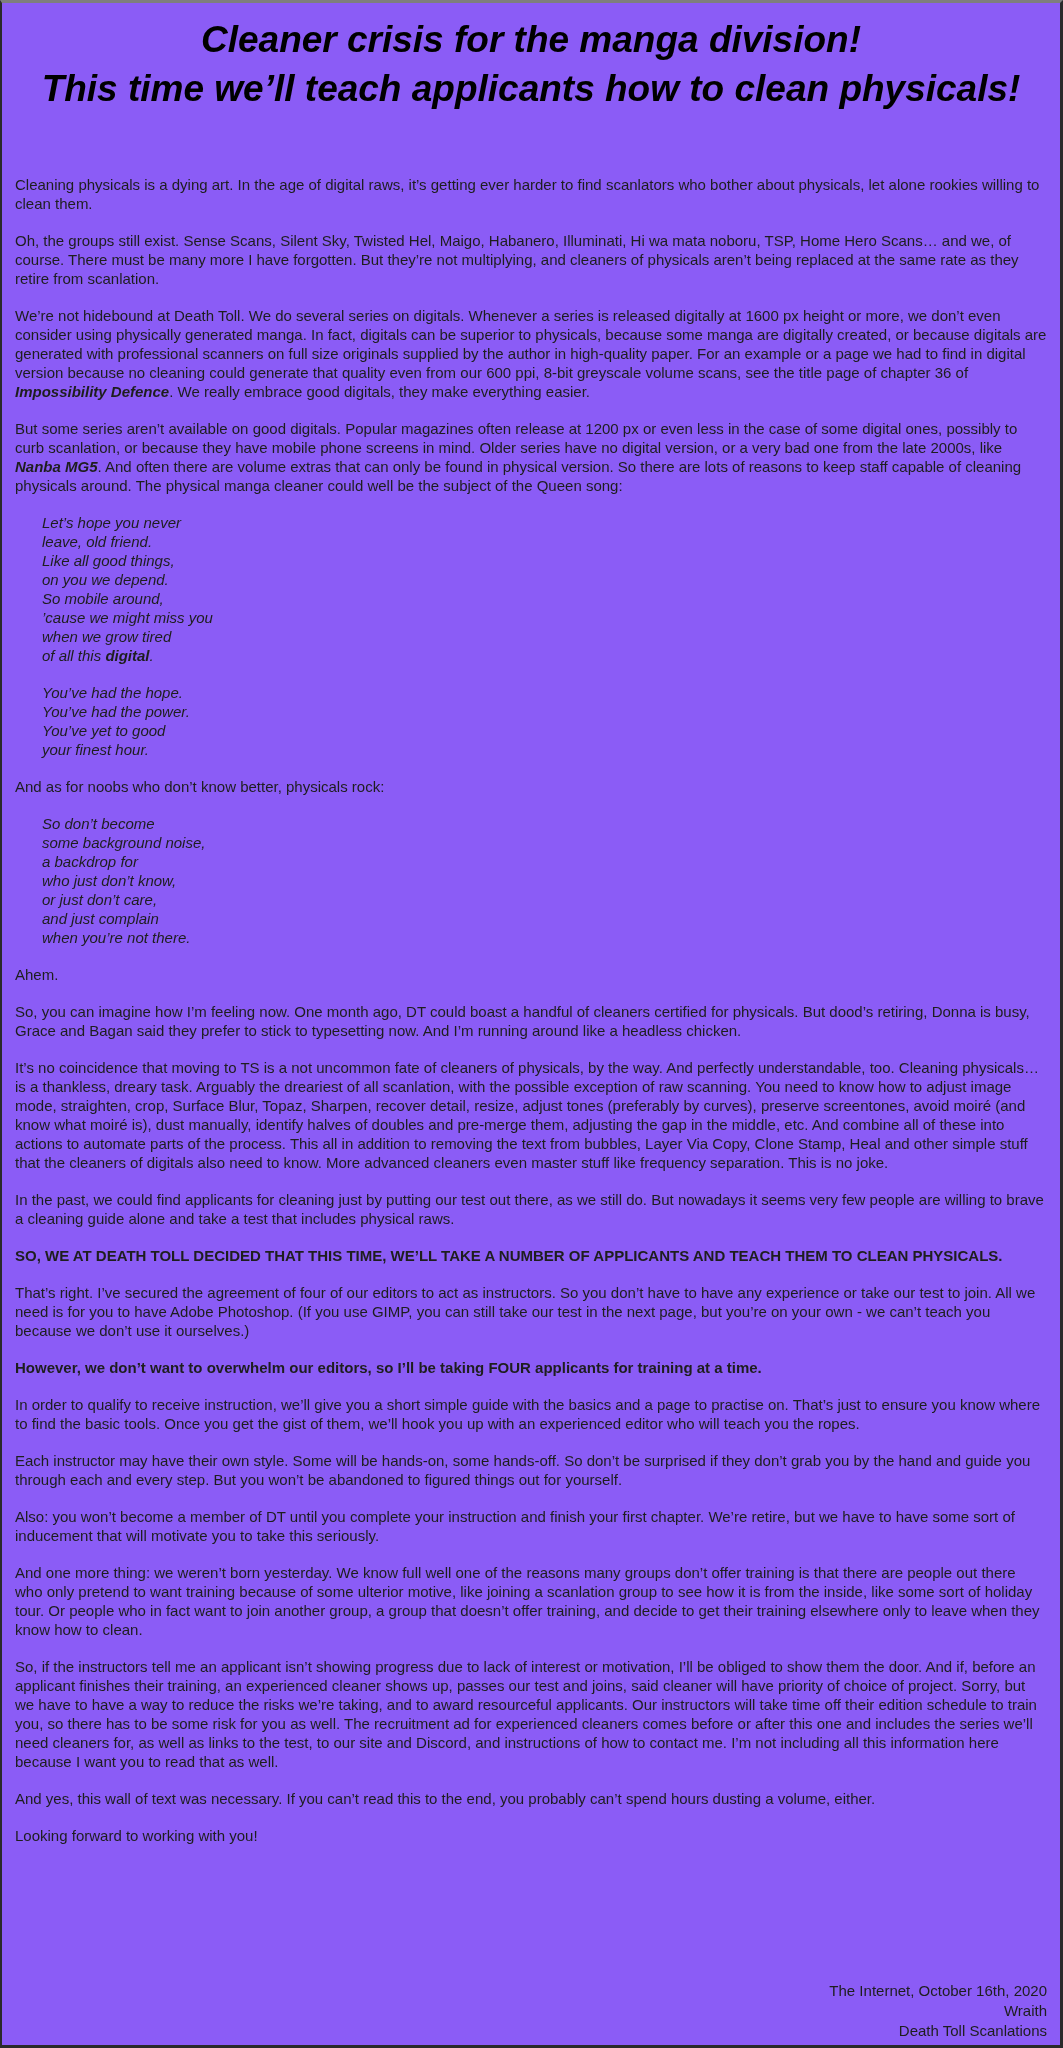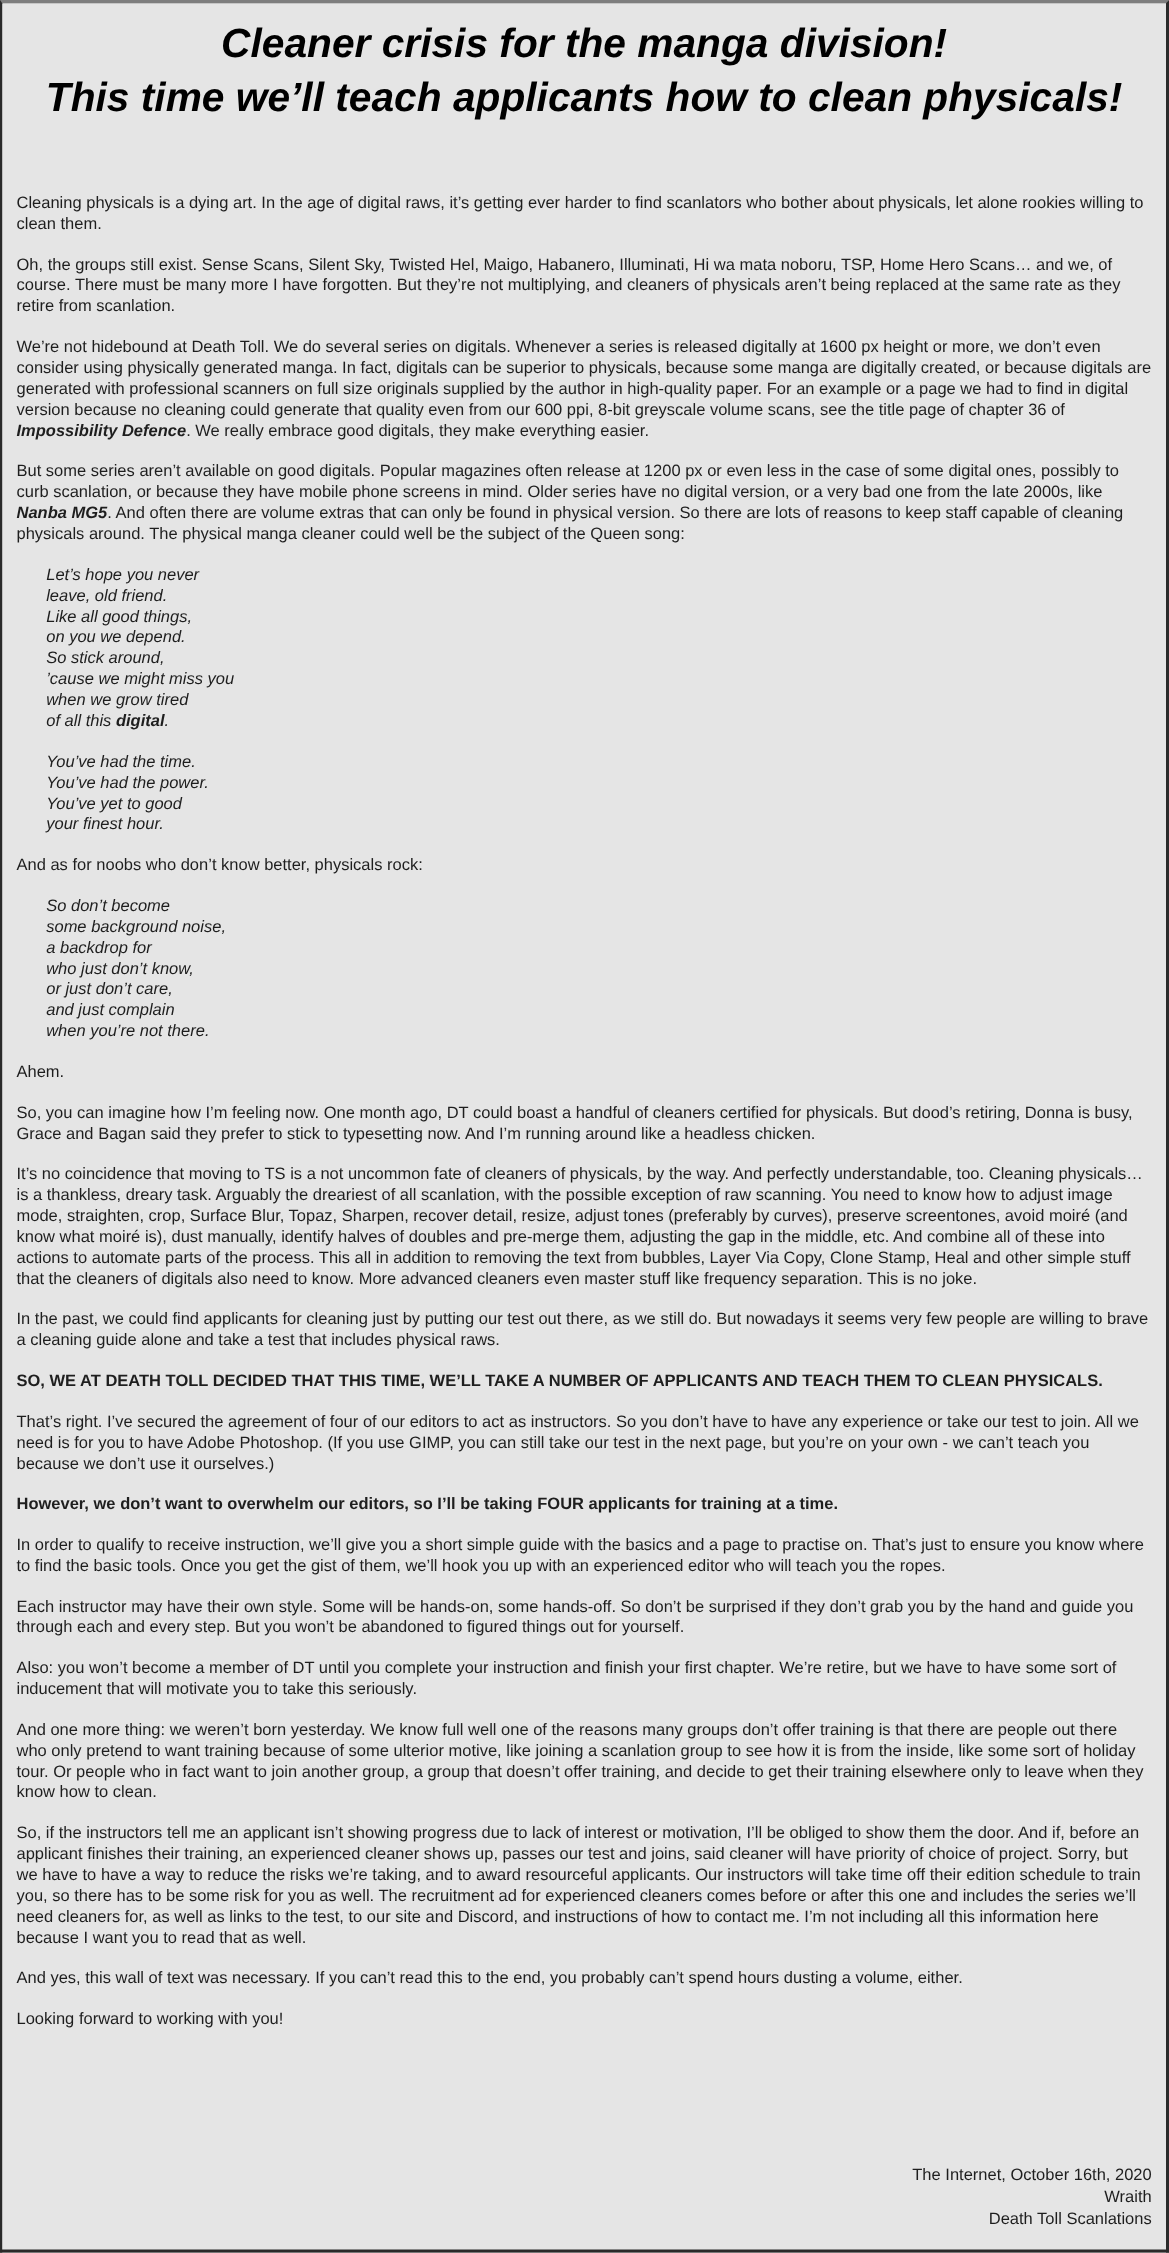--- a/index.html
+++ b/index.html
@@ -1,25 +1,25 @@
 <!DOCTYPE html>
 <html><head>
 <meta charset="utf-8">
 <style>
   html, body { margin: 0; padding: 0; background: #ffffff; }
   .page {
     width: 1063px;
     height: 2048px;
     box-sizing: border-box;
-    background: #e5e5e5;
+    background: #8b5cf6;
     border-style: solid;
     border-color: #2a2a2a;
     border-width: 3px 3px 3px 2px;
     border-top-color: #7e7e7e;
-    padding: 8px 13px 17px 13px;
+    padding: 8px 13px 4px 13px;
     display: flex;
     flex-direction: column;
     overflow: hidden;
     font-family: "Liberation Sans", sans-serif;
     font-size: 15px;
     line-height: 19px;
     color: #1e1e1e;
   }
   .title {
     text-align: center;
@@ -57,27 +57,27 @@
   <div class="article-body">
       <div class="blk p"><span class="">Cleaning physicals is a dying art. In the age of digital raws, it’s getting ever harder to find scanlators who bother about physicals, let alone rookies willing to clean them.</span></div>
       <div class="blk p"><span class="">Oh, the groups still exist. Sense Scans, Silent Sky, Twisted Hel, Maigo, Habanero, Illuminati, Hi wa mata noboru, TSP, Home Hero Scans… and we, of course. There must be many more I have forgotten. But they’re not multiplying, and cleaners of physicals aren’t being replaced at the same rate as they retire from scanlation.</span></div>
       <div class="blk p"><span class="">We’re not hidebound at Death Toll. We do several series on digitals. Whenever a series is released digitally at 1600 px height or more, we don’t even consider using physically generated manga. In fact, digitals can be superior to physicals, because some manga are digitally created, or because digitals are generated with professional scanners on full size originals supplied by the author in high-quality paper. For an example or a page we had to find in digital version because no cleaning could generate that quality even from our 600 ppi, 8-bit greyscale volume scans, see the title page of chapter 36 of </span><span class="b i">Impossibility Defence</span><span class="">. We really embrace good digitals, they make everything easier.</span></div>
       <div class="blk p"><span class="">But some series aren’t available on good digitals. Popular magazines often release at 1200 px or even less in the case of some digital ones, possibly to curb scanlation, or because they have mobile phone screens in mind. Older series have no digital version, or a very bad one from the late 2000s, like </span><span class="b i">Nanba MG5</span><span class="">. And often there are volume extras that can only be found in physical version. So there are lots of reasons to keep staff capable of cleaning physicals around. The physical manga cleaner could well be the subject of the Queen song:</span></div>
       <div class="blk verse">
         <div><span class="">Let’s hope you never</span></div>
         <div><span class="">leave, old friend.</span></div>
         <div><span class="">Like all good things,</span></div>
         <div><span class="">on you we depend.</span></div>
-        <div><span class="">So stick around,</span></div>
+        <div><span class="">So mobile around,</span></div>
         <div><span class="">’cause we might miss you</span></div>
         <div><span class="">when we grow tired</span></div>
         <div><span class="">of all this </span><span class="b ">digital</span><span class="">.</span></div>
       </div>
       <div class="blk verse">
-        <div><span class="">You’ve had the time.</span></div>
+        <div><span class="">You’ve had the hope.</span></div>
         <div><span class="">You’ve had the power.</span></div>
         <div><span class="">You’ve yet to good</span></div>
         <div><span class="">your finest hour.</span></div>
       </div>
       <div class="blk p"><span class="">And as for noobs who don’t know better, physicals rock:</span></div>
       <div class="blk verse">
         <div><span class="">So don’t become</span></div>
         <div><span class="">some background noise,</span></div>
         <div><span class="">a backdrop for</span></div>
         <div><span class="">who just don’t know,</span></div>

